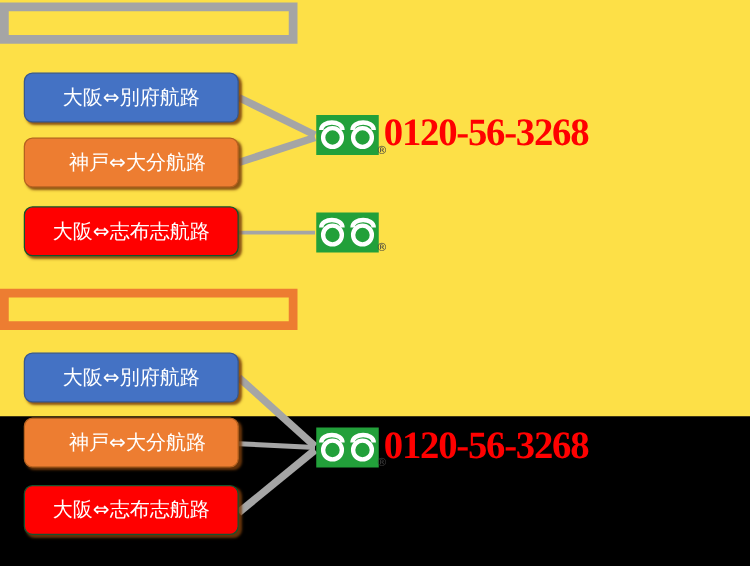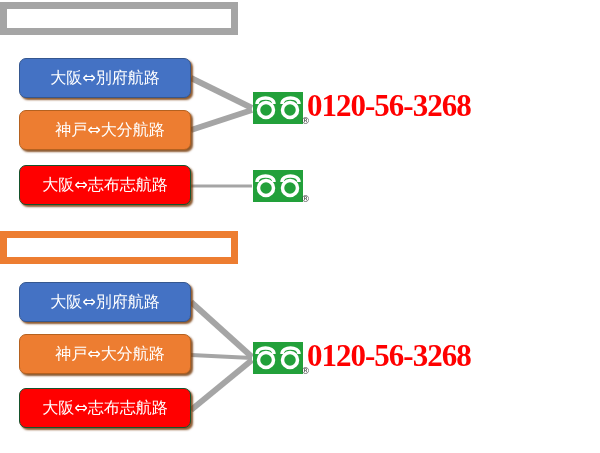--- a/index.html
+++ b/index.html
@@ -12,22 +12,22 @@
     height: 453px;
     position: relative;
     overflow: hidden;
     font-family: "DejaVu Sans", "Liberation Sans", sans-serif;
   }
 
   .canvas {
     position: absolute;
     left: 0; top: 0;
     width: 600px;
-    height: 453px;
-    background: #ffffff;
+    height: 333px;
+    background: #fde047;
   }
 
   
   .header-bar {
     position: absolute;
     box-sizing: border-box;
     background: transparent;
   }
   .header-bar .header-label {
     display: block;

